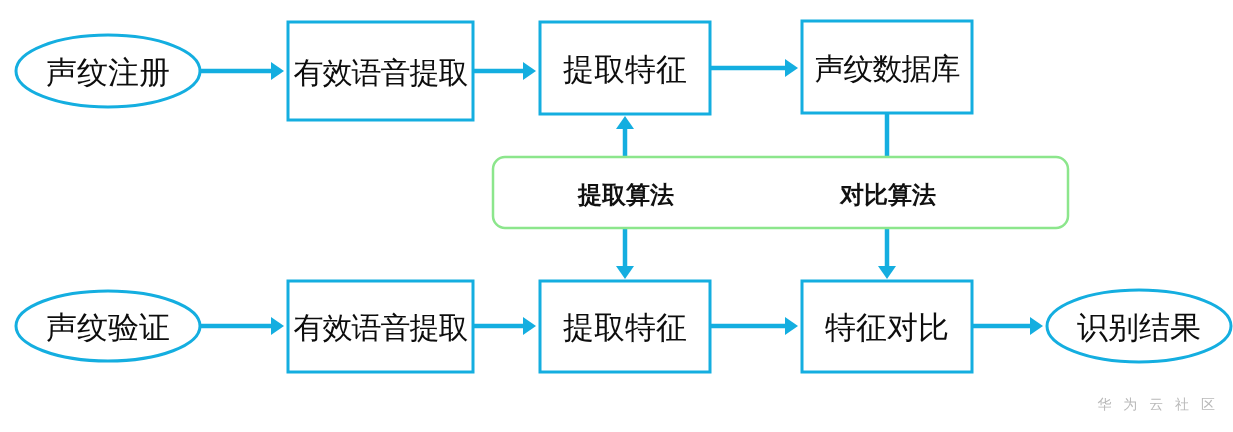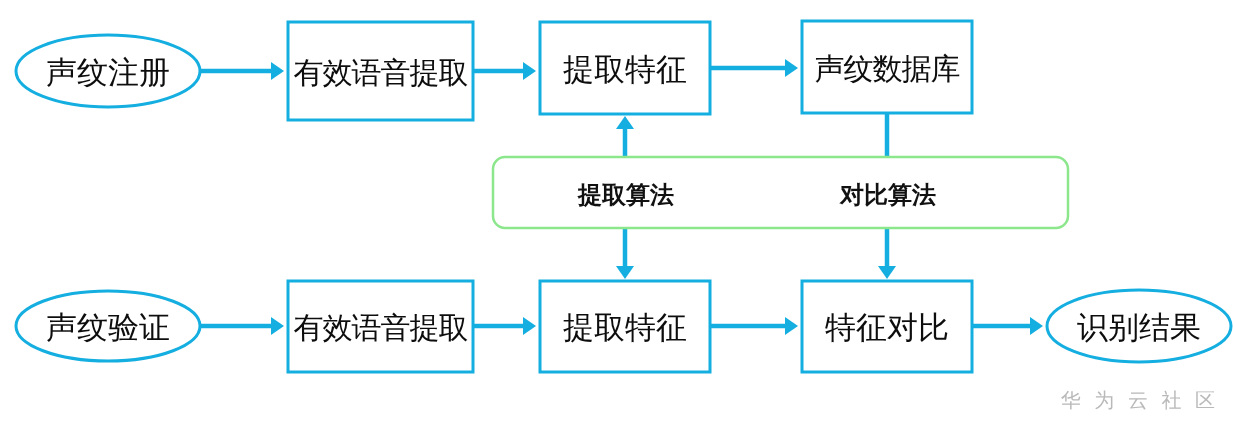--- a/index.html
+++ b/index.html
@@ -63,21 +63,21 @@
     fill: #111111;
     text-anchor: middle;
     dominant-baseline: central;
     white-space: pre;
   }
   .watermark-text {
     position: absolute;
     right: 14px;
     bottom: 18px;
     font-family: "Liberation Sans", "DejaVu Sans", sans-serif;
-    font-size: 20px;
+    font-size: 14px;
     letter-spacing: 4px;
     color: #b9b9b9;
     user-select: none;
   }
 </style>
 </head>
 <body>
 
 <div id="diagram-root">
 

